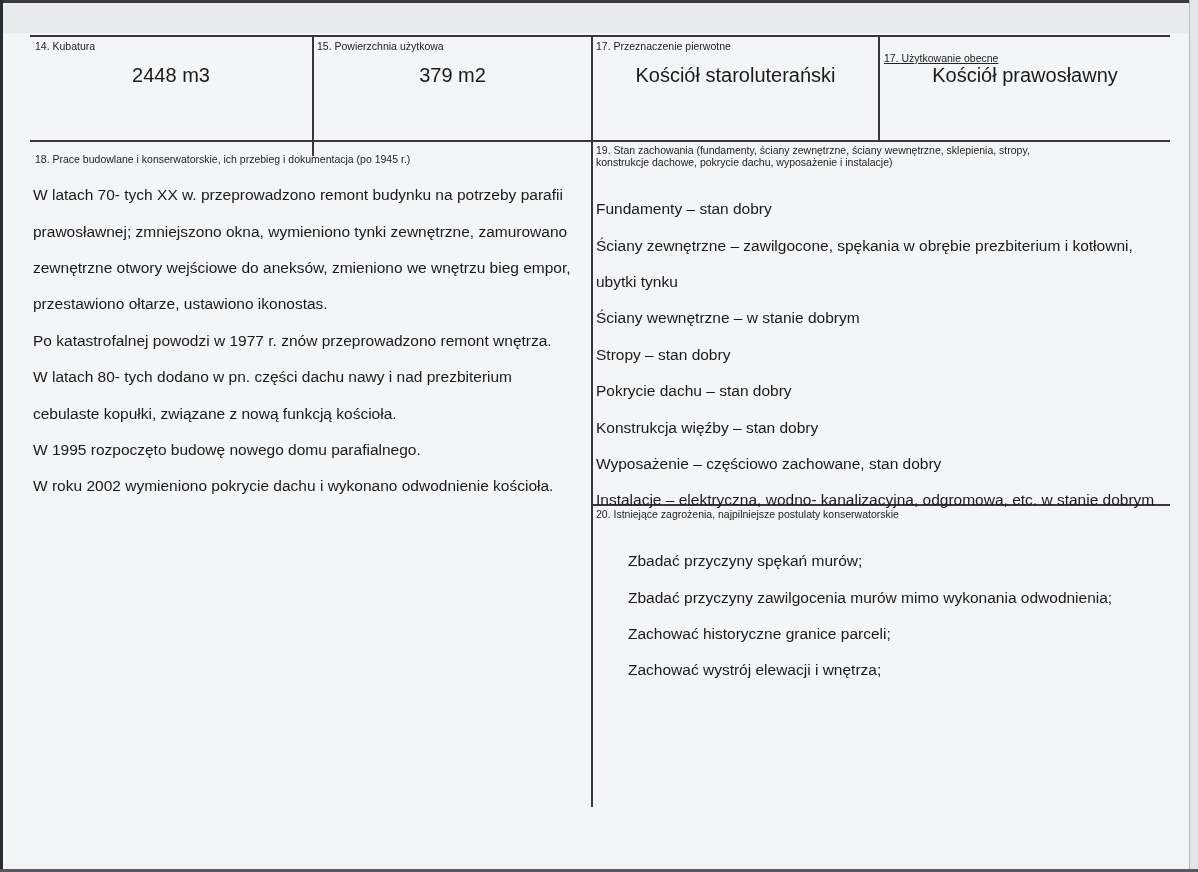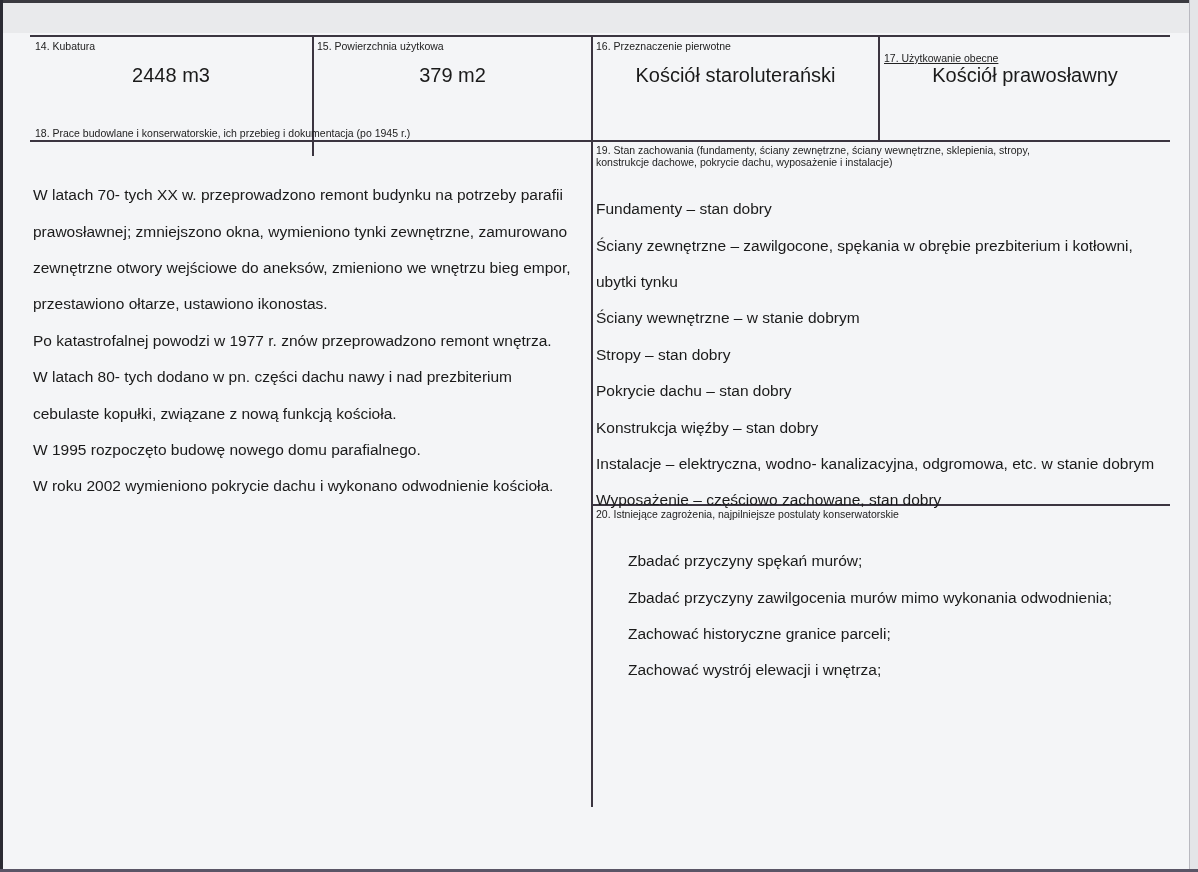--- a/index.html
+++ b/index.html
@@ -41,30 +41,30 @@
 
 <section>
   <div class="label" style="left:35px; top:40px;">14. Kubatura</div>
   <div class="value" style="left:30px; top:64px; width:282px;">2448 m3</div>
 </section>
 <section>
   <div class="label" style="left:317px; top:40px;">15. Powierzchnia użytkowa</div>
   <div class="value" style="left:314px; top:64px; width:277px;">379 m2</div>
 </section>
 <section>
-  <div class="label" style="left:596px; top:40px;">16. Przeznaczenie pierwotne</div>
+  <div class="label" style="left:596px; top:40px;">17. Przeznaczenie pierwotne</div>
   <div class="value" style="left:593px; top:64px; width:285px;">Kościół staroluterański</div>
 </section>
 <section>
   <div class="label" style="left:884px; top:52px;text-decoration:underline;">17. Użytkowanie obecne</div>
   <div class="value" style="left:880px; top:64px; width:290px;">Kościół prawosławny</div>
 </section>
 
 <section>
-  <div class="label" style="left:35px; top:127px;">18. Prace budowlane i konserwatorskie, ich przebieg i dokumentacja (po 1945 r.)</div>
+  <div class="label" style="left:35px; top:153px;">18. Prace budowlane i konserwatorskie, ich przebieg i dokumentacja (po 1945 r.)</div>
   <div class="body-text" style="left:33px; top:168px;">
     <div>W latach 70- tych XX w. przeprowadzono remont budynku na potrzeby parafii</div>
     <div>prawosławnej; zmniejszono okna, wymieniono tynki zewnętrzne, zamurowano</div>
     <div>zewnętrzne otwory wejściowe do aneksów, zmieniono we wnętrzu bieg empor,</div>
     <div>przestawiono ołtarze, ustawiono ikonostas.</div>
     <div>Po katastrofalnej powodzi w 1977 r. znów przeprowadzono remont wnętrza.</div>
     <div>W latach 80- tych dodano w pn. części dachu nawy i nad prezbiterium</div>
     <div>cebulaste kopułki, związane z nową funkcją kościoła.</div>
     <div>W 1995 rozpoczęto budowę nowego domu parafialnego.</div>
     <div>W roku 2002 wymieniono pokrycie dachu i wykonano odwodnienie kościoła.</div>
@@ -75,22 +75,22 @@
   <div class="label" style="left:596px; top:144px;">19. Stan zachowania (fundamenty, ściany zewnętrzne, ściany wewnętrzne, sklepienia, stropy,</div>
   <div class="label" style="left:596px; top:156px;text-align:right;">konstrukcje dachowe, pokrycie dachu, wyposażenie i instalacje)</div>
   <div class="body-text" style="left:596px; top:182px;">
     <div>Fundamenty – stan dobry</div>
     <div>Ściany zewnętrzne – zawilgocone, spękania w obrębie prezbiterium i kotłowni,</div>
     <div>ubytki tynku</div>
     <div>Ściany wewnętrzne – w stanie dobrym</div>
     <div>Stropy – stan dobry</div>
     <div>Pokrycie dachu – stan dobry</div>
     <div>Konstrukcja więźby – stan dobry</div>
+    <div>Wyposażenie – częściowo zachowane, stan dobry</div>
     <div>Instalacje – elektryczna, wodno- kanalizacyjna, odgromowa, etc. w stanie dobrym</div>
-    <div>Wyposażenie – częściowo zachowane, stan dobry</div>
   </div>
 </section>
 
 <section>
   <div class="label" style="left:596px; top:508px;">20. Istniejące zagrożenia, najpilniejsze postulaty konserwatorskie</div>
   <div class="body-text" style="left:596px; top:534px;margin-left:32px;">
     <div>Zbadać przyczyny spękań murów;</div>
     <div>Zbadać przyczyny zawilgocenia murów mimo wykonania odwodnienia;</div>
     <div>Zachować historyczne granice parceli;</div>
     <div>Zachować wystrój elewacji i wnętrza;</div>

